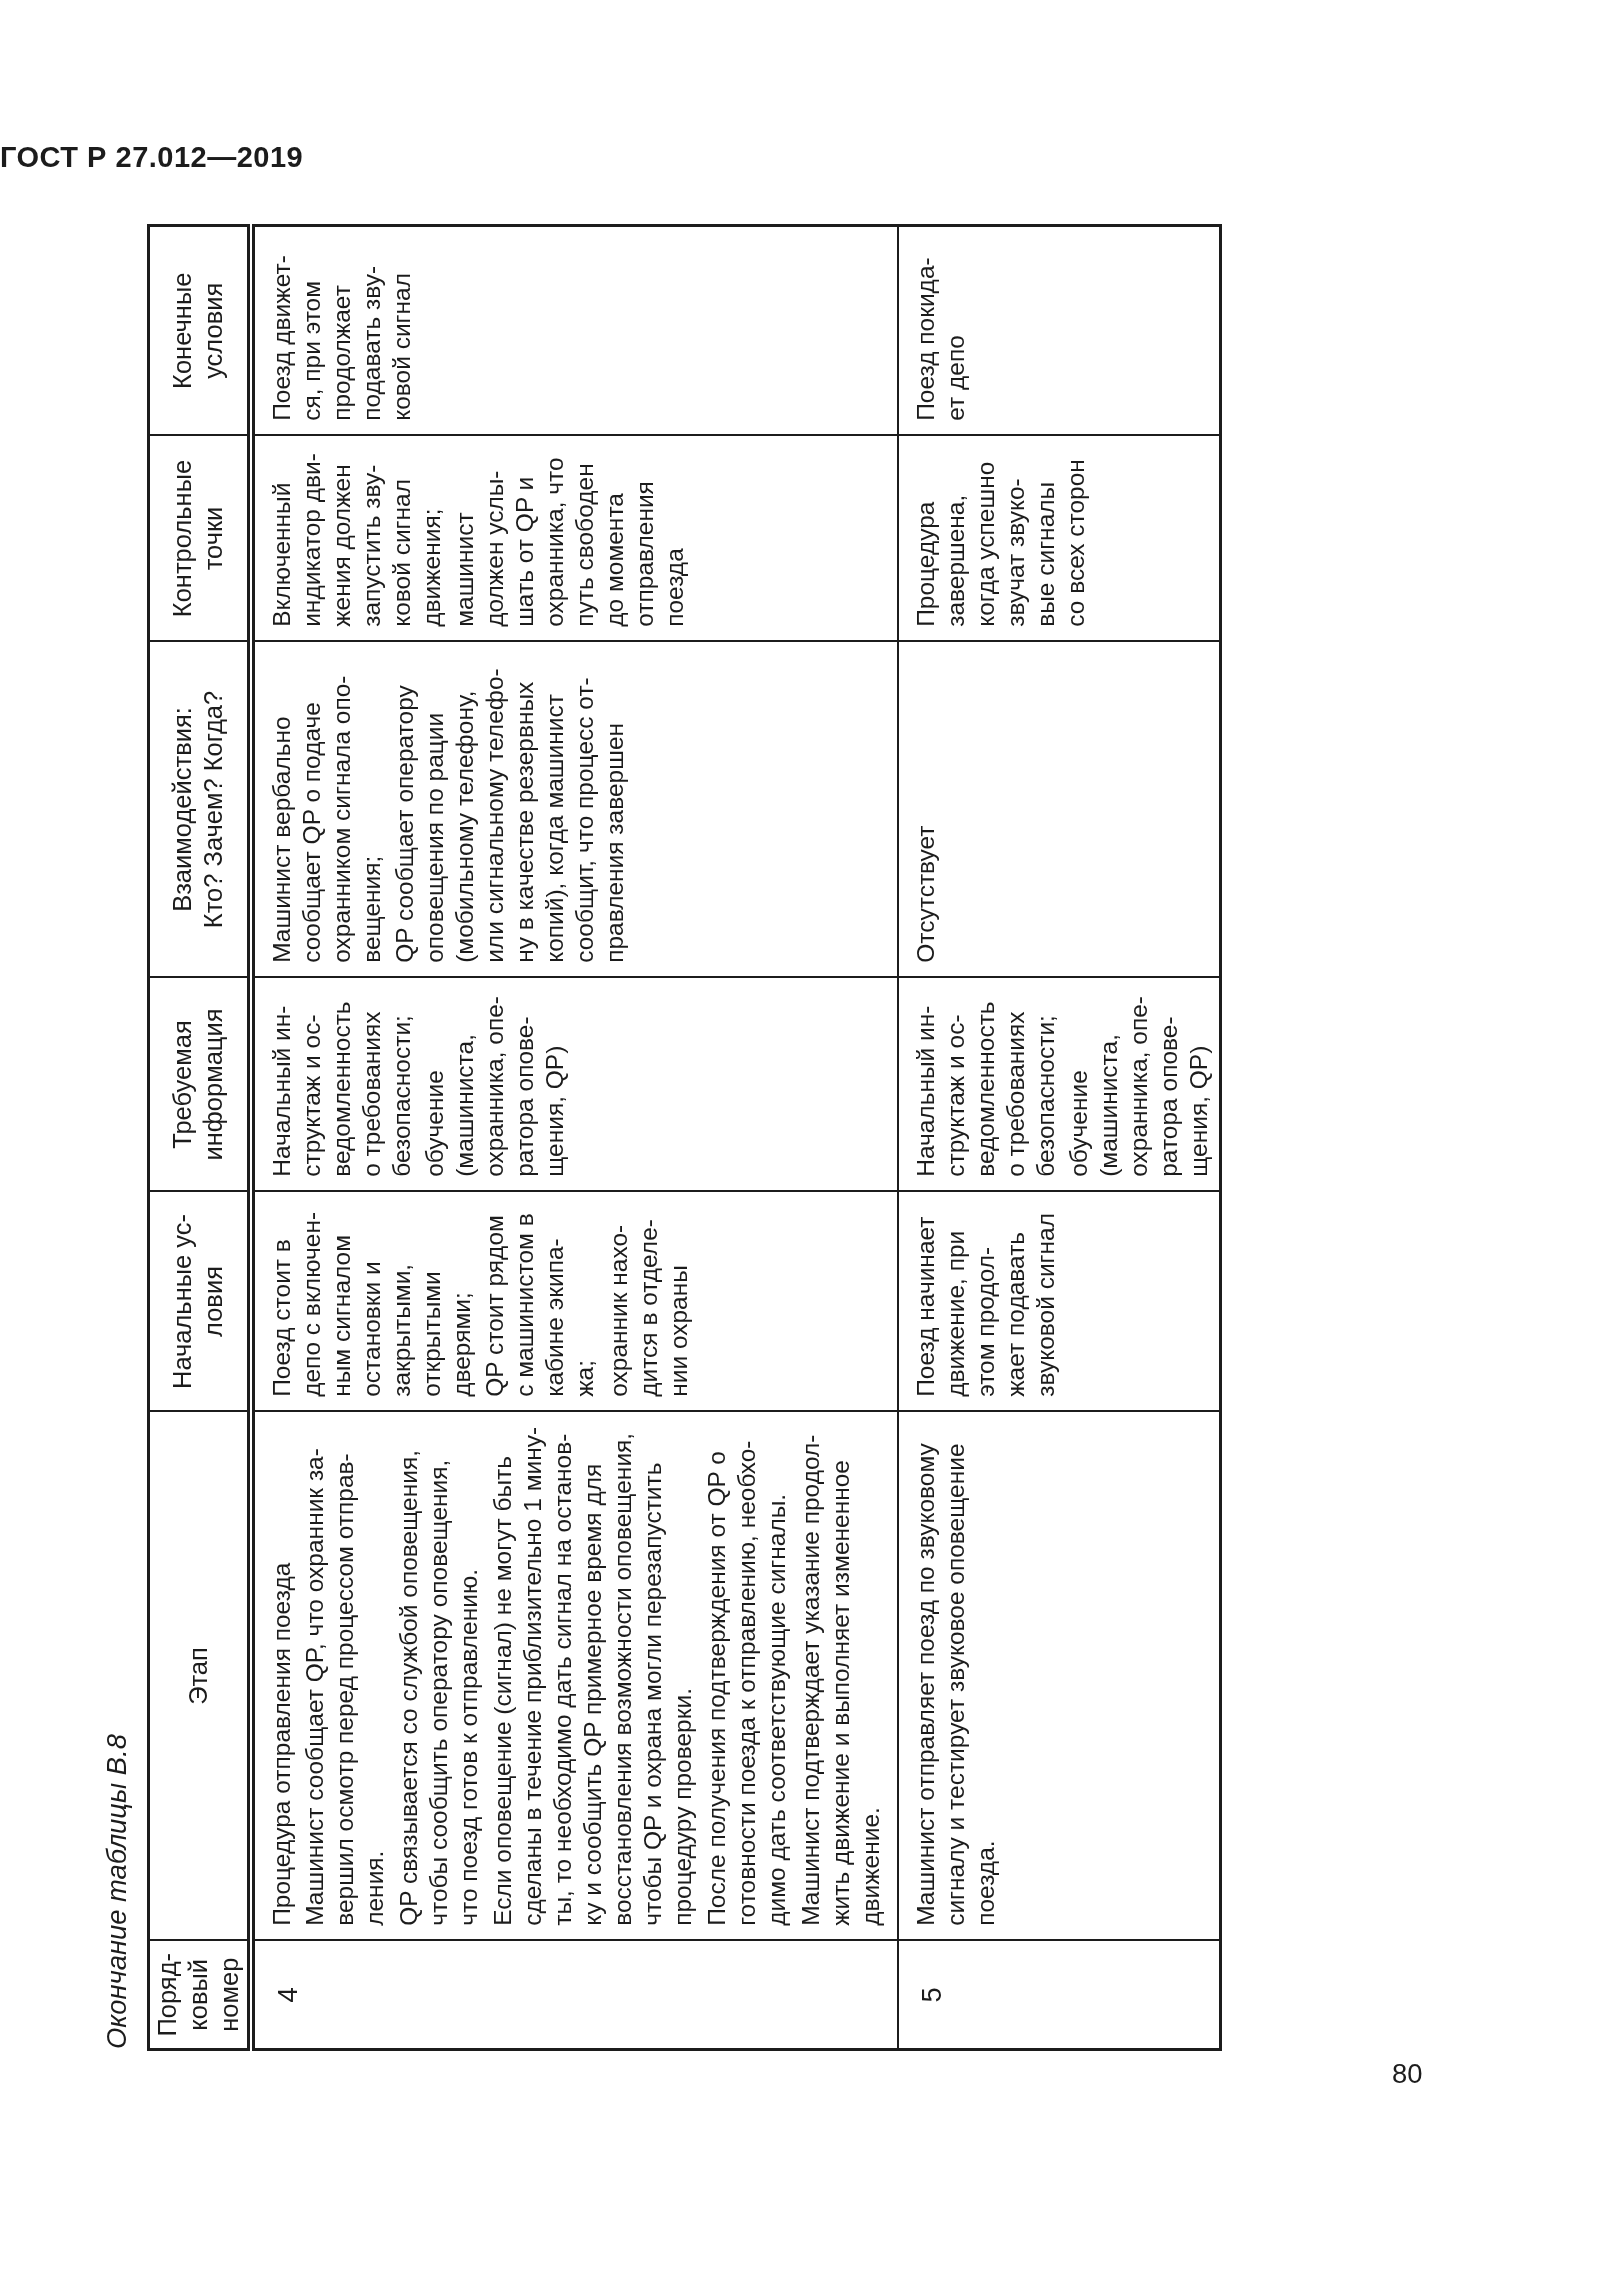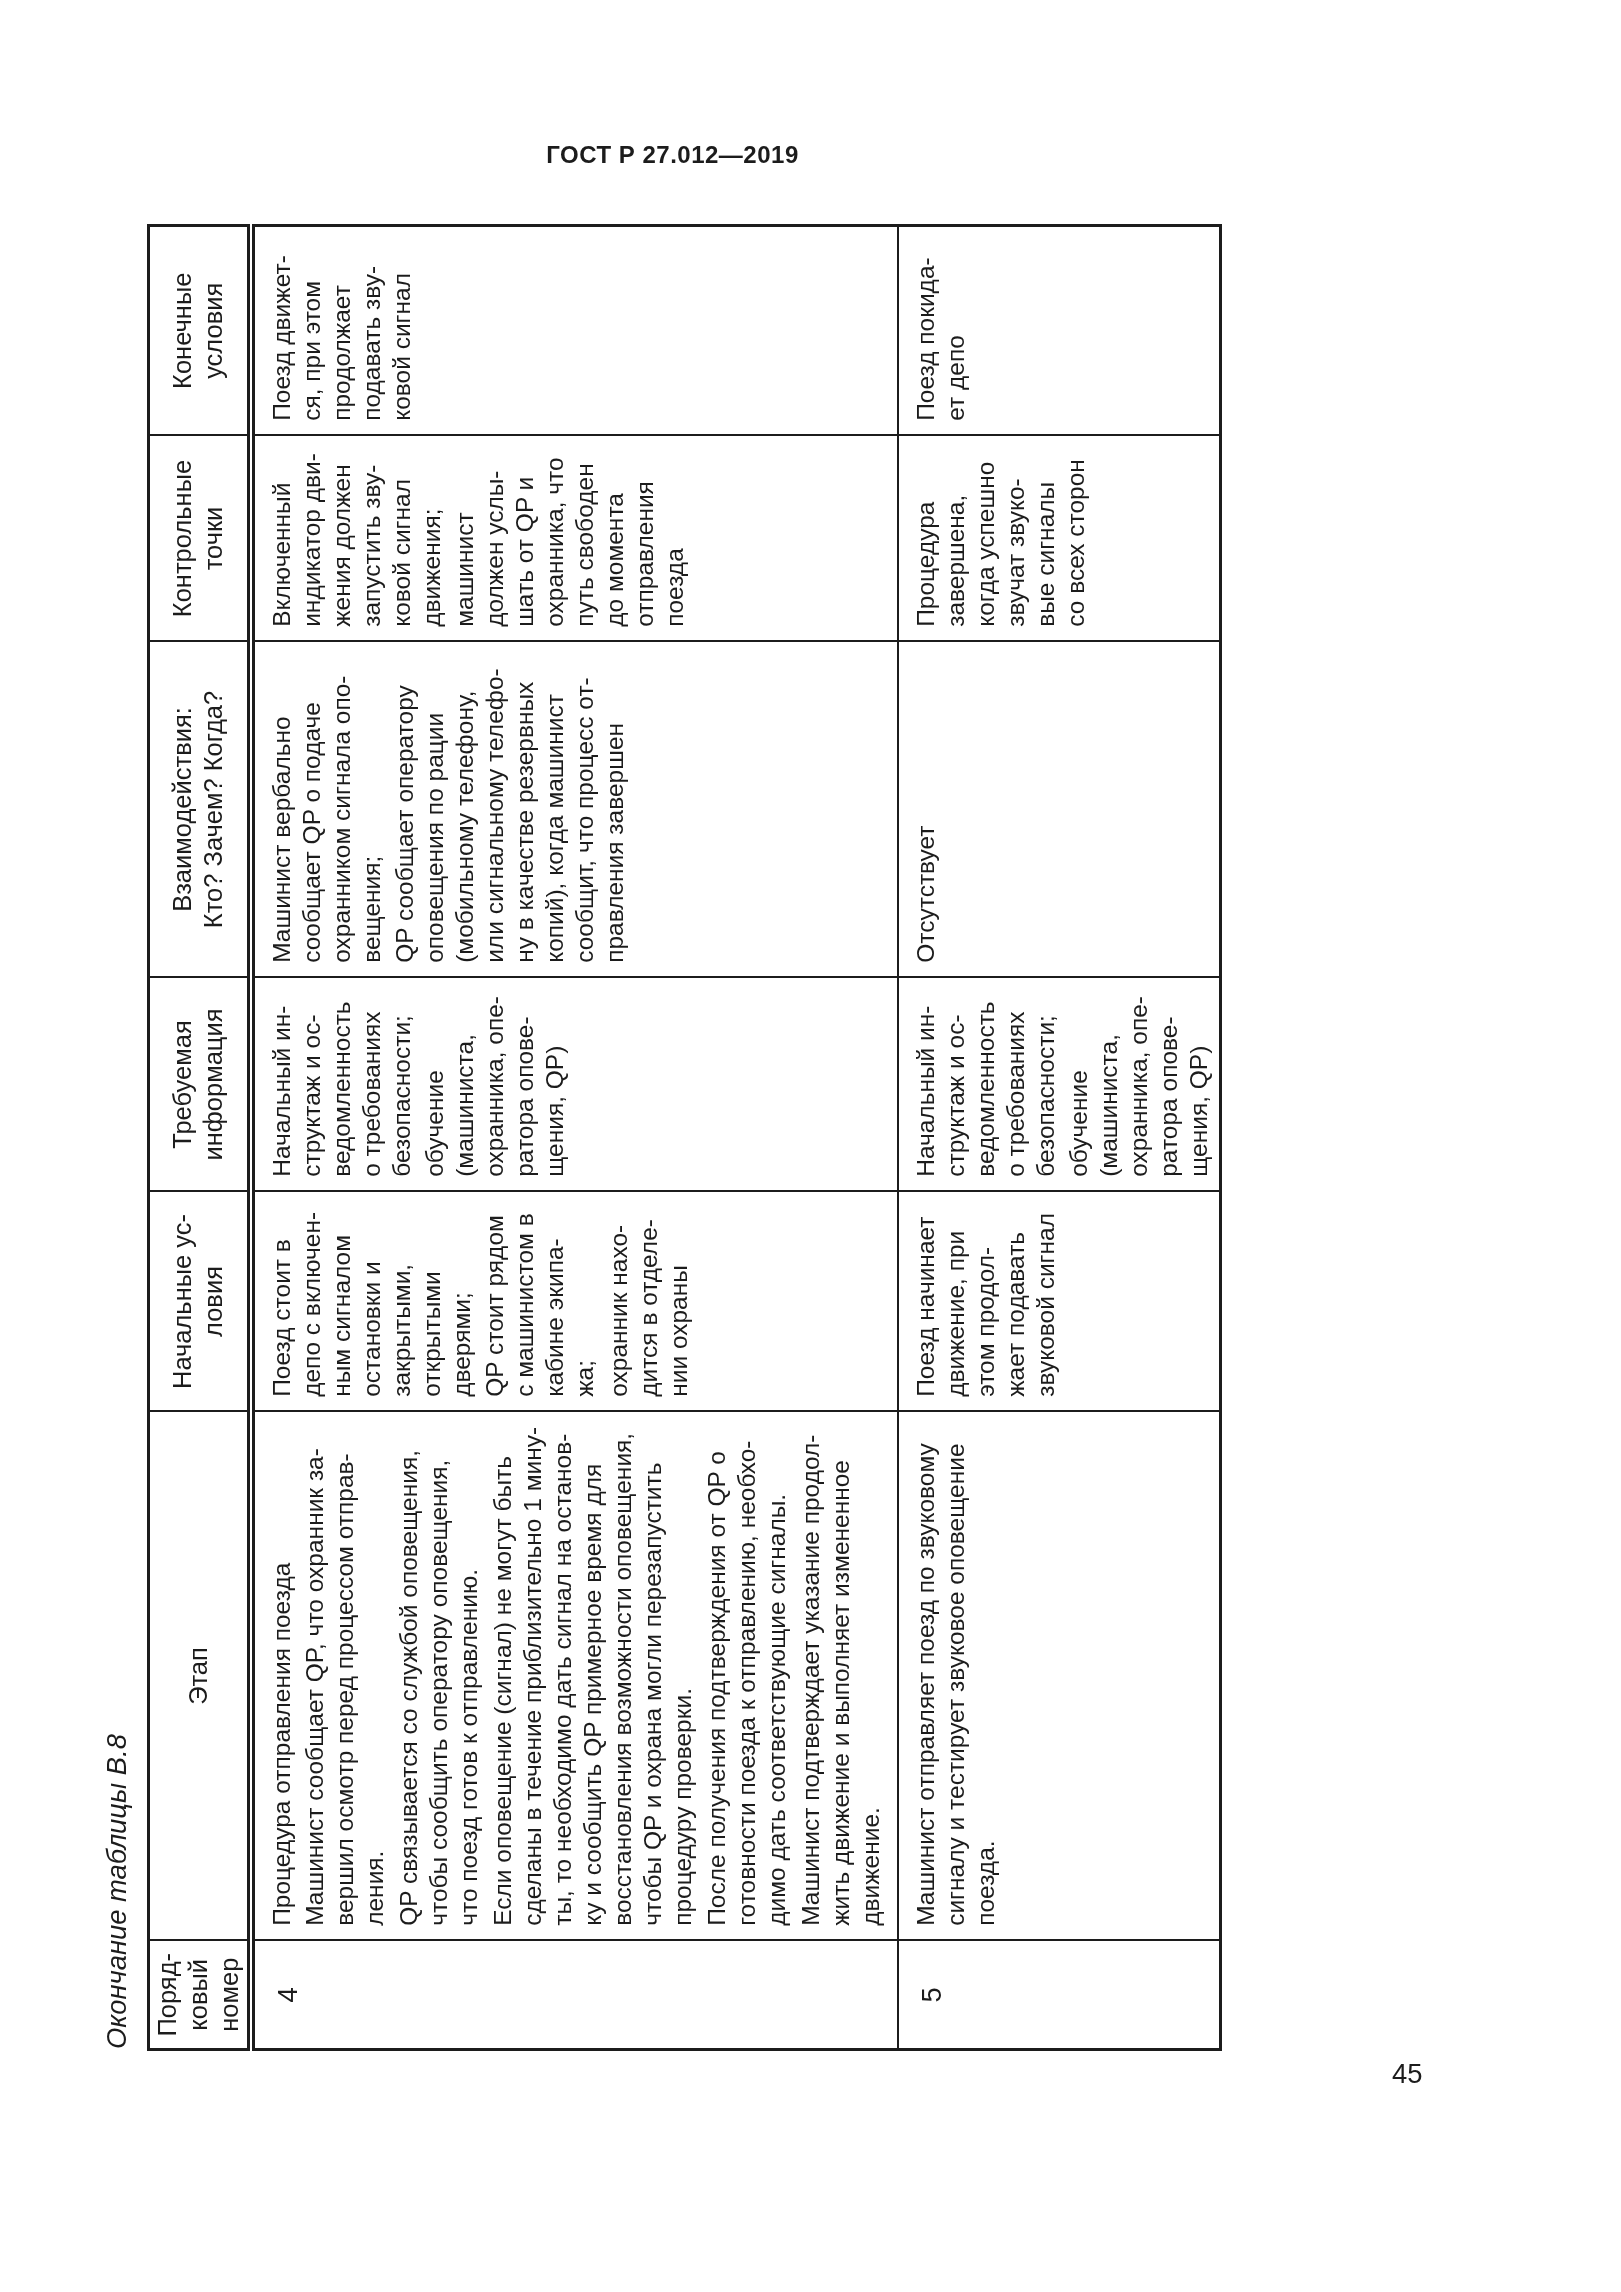--- a/index.html
+++ b/index.html
@@ -1,22 +1,22 @@
 <!DOCTYPE html>
 <html><head>
 <meta charset="utf-8">
 <style>
   html,body{margin:0;padding:0;background:#ffffff;}
   .sheet{
     position:relative;width:1621px;height:2293px;background:#ffffff;
     font-family:"Liberation Sans",sans-serif;color:#1c1c1c;overflow:hidden;
   }
   .gost-header{
-    position:absolute;top:141px;left:0;width:1345px;text-align:center;
-    font-size:24px;font-weight:bold;letter-spacing:0.5px;
+    position:absolute;top:141px;left:0;width:1345px;text-align:left;
+    font-size:29px;font-weight:bold;letter-spacing:0.5px;
   }
   .page-number{position:absolute;top:2058px;left:1392px;font-size:27.4px;}
   
   .rot{
     position:absolute;left:95px;top:228px;width:1823px;height:1120px;
     transform-origin:0 0;transform:rotate(-90deg) translateX(-1823px);
   }
   .caption{
     font-style:italic;font-size:27.4px;line-height:44px;height:44px;
     margin:0 0 7.8px 2px;white-space:nowrap;
@@ -210,15 +210,15 @@
             </td>
           <td class="cell">
               <p>Поезд покида-
 ет депо</p>
             </td>
         </tr>
       </tbody>
     </table>
   </div>
 
-  <div class="page-number">45</div>
+  <div class="page-number">80</div>
 </div>
 
 
 </body></html>

